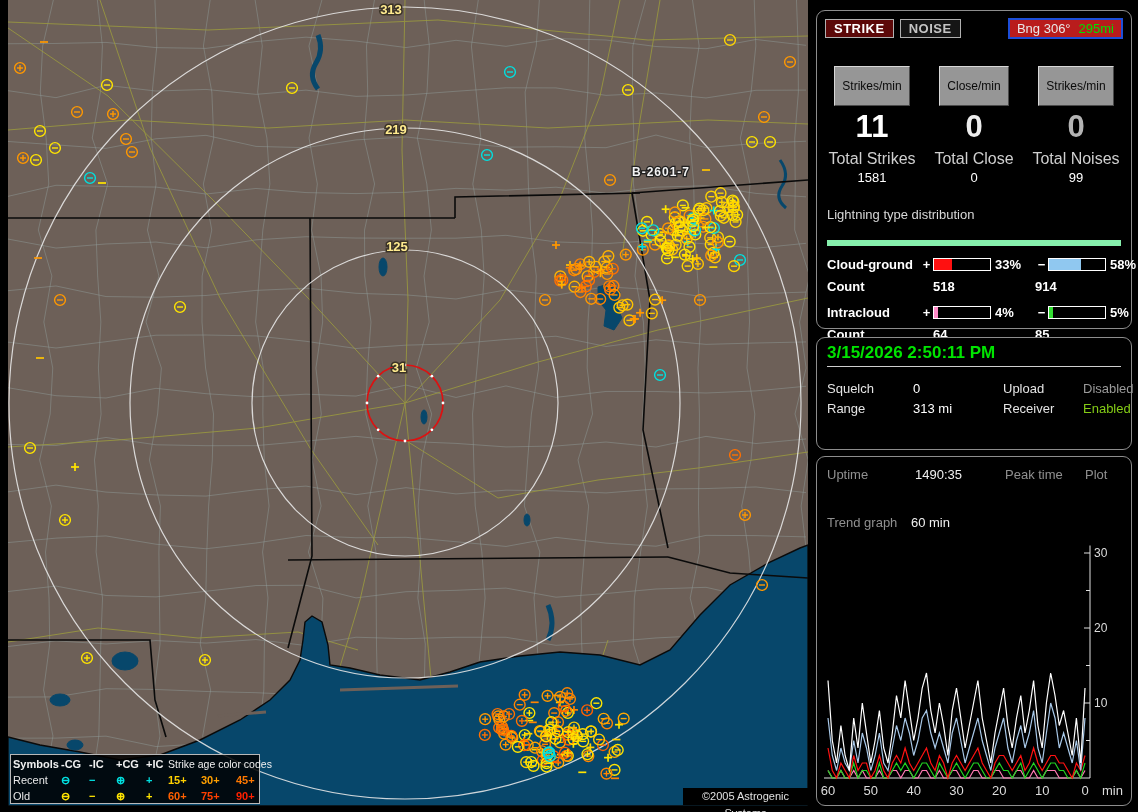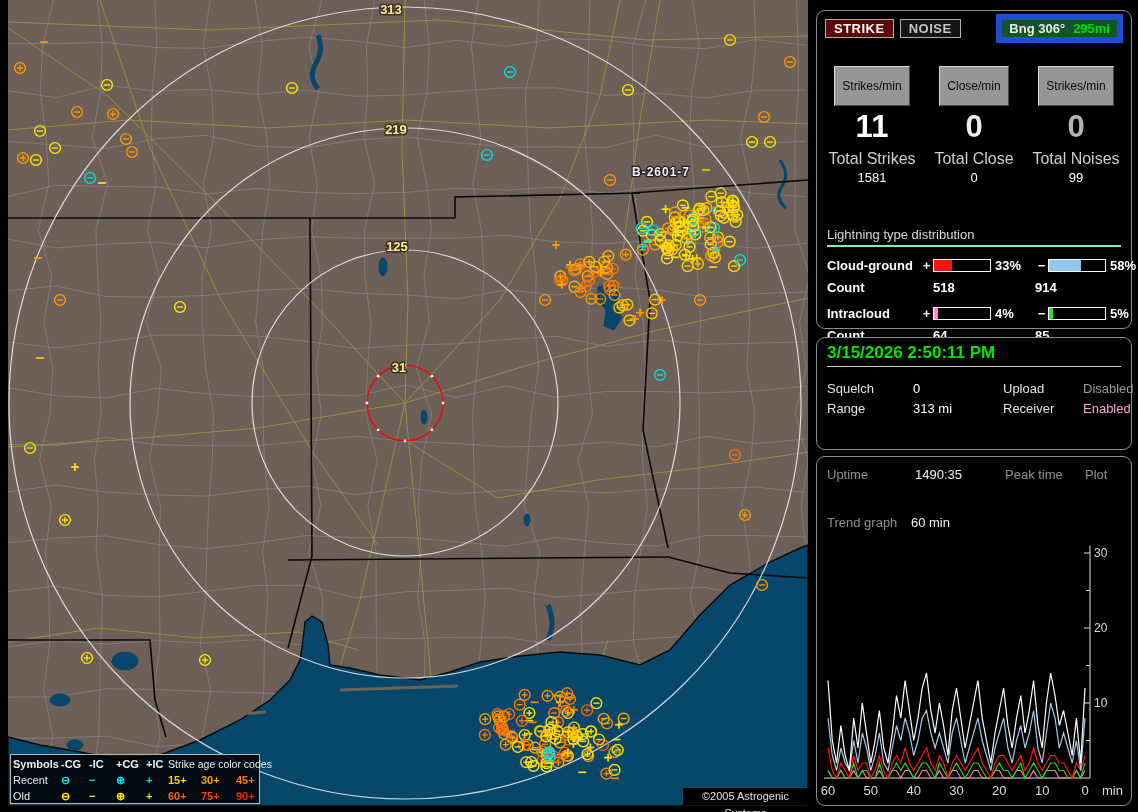--- a/index.html
+++ b/index.html
@@ -22,33 +22,33 @@
   #panel{position:absolute;left:812px;top:0;width:326px;height:600px;background:#000;color:#e8e8e8;font-size:13px;}
   .pbox{position:absolute;left:4px;width:316px;border:1px solid #8d8d8d;border-radius:9px;background:#000;box-sizing:border-box;}
   #box-stats{top:10px;height:319px;}
   #box-status{top:337px;height:113px;}
   #box-trend{top:456px;height:350px;}
   
   #mode-row{position:absolute;left:8px;top:7px;right:8px;height:20px;display:flex;align-items:center;}
   .mode-btn{border:1px solid #b0b0b0;font-weight:bold;font-size:13px;padding:1px 8px;margin-right:6px;letter-spacing:.5px;}
   #btn-strike{background:#5c0808;color:#fff;}
   #btn-noise{background:#151515;color:#c4c4c4;}
-  #bearing-box{margin-left:auto;border:6px solid #1d4ed8;background:#14532d;padding:1px 7px;font-weight:bold;font-size:13px;}
+  #bearing-box{margin-left:auto;border:2px solid #1d4ed8;background:#b91c1c;padding:1px 7px;font-weight:normal;font-size:13px;}
   #bearing-box .dist{color:#00e000;margin-left:8px;}
   
   #rates-row{position:absolute;left:4px;top:55px;right:4px;display:flex;}
   .rate-col{flex:1;text-align:center;}
   .rate-chip{display:inline-block;background:#969696;color:#0a0a0a;font-size:12px;padding:12px 7px;
       border-top:1px solid #d8d8d8;border-left:1px solid #d8d8d8;border-right:1px solid #4a4a4a;border-bottom:1px solid #4a4a4a;}
   .rate-value{font-size:31px;font-weight:bold;margin-top:2px;height:38px;line-height:38px;}
   .rate-total-label{color:#cfcfcf;font-size:16px;margin-top:4px;}
   .rate-total{color:#fff;font-size:13px;margin-top:2px;}
   
   #dist{position:absolute;left:10px;top:196px;right:10px;}
-  #dist-title{color:#d8d8d8;font-size:13px;padding-bottom:3px;border-bottom:2px solid #86efac;margin-bottom:8px;margin-top:20px;}
+  #dist-title{color:#d8d8d8;font-size:13px;padding-bottom:18px;border-bottom:6px solid #86efac;margin-bottom:8px;}
   .dist-row{display:grid;grid-template-columns:93px 13px 58px 44px 13px 58px 40px;align-items:center;height:20px;margin-bottom:2px;}
   .dist-name{font-weight:bold;color:#fff;}
   .sign{color:#fff;font-weight:bold;text-align:center;}
   .bar{width:56px;height:11px;border:1px solid #fff;background:#000;}
   .bar>div{height:100%;}
   .pct{font-weight:bold;color:#fff;padding-left:4px;}
   .count-row{display:grid;grid-template-columns:93px 13px 102px auto;height:20px;align-items:center;margin-bottom:6px;}
   .count-label{font-weight:bold;color:#fff;}
   .count-val{font-weight:bold;color:#fff;}
   
@@ -1450,21 +1450,21 @@
         <div class="status-row">
           <span class="lab">Squelch</span>
           <span class="val">0</span>
           <span class="lab">Upload</span>
           <span class="val sv0" style="color: rgb(154, 154, 154);">Disabled</span>
         </div>
         <div class="status-row">
           <span class="lab">Range</span>
           <span class="val">313 mi</span>
           <span class="lab">Receiver</span>
-          <span class="val sv2" style="color: #f9a8d4;">Enabled</span>
+          <span class="val sv2" style="color: #84cc16;">Enabled</span>
         </div>
       </div>
     </div>
 
     <div class="pbox" id="box-trend">
       <div id="uptime-rows">
         <div class="up-row">
           <span class="g">Uptime</span>
           <span class="w">1490:35</span>
           <span class="g">Peak time</span>

